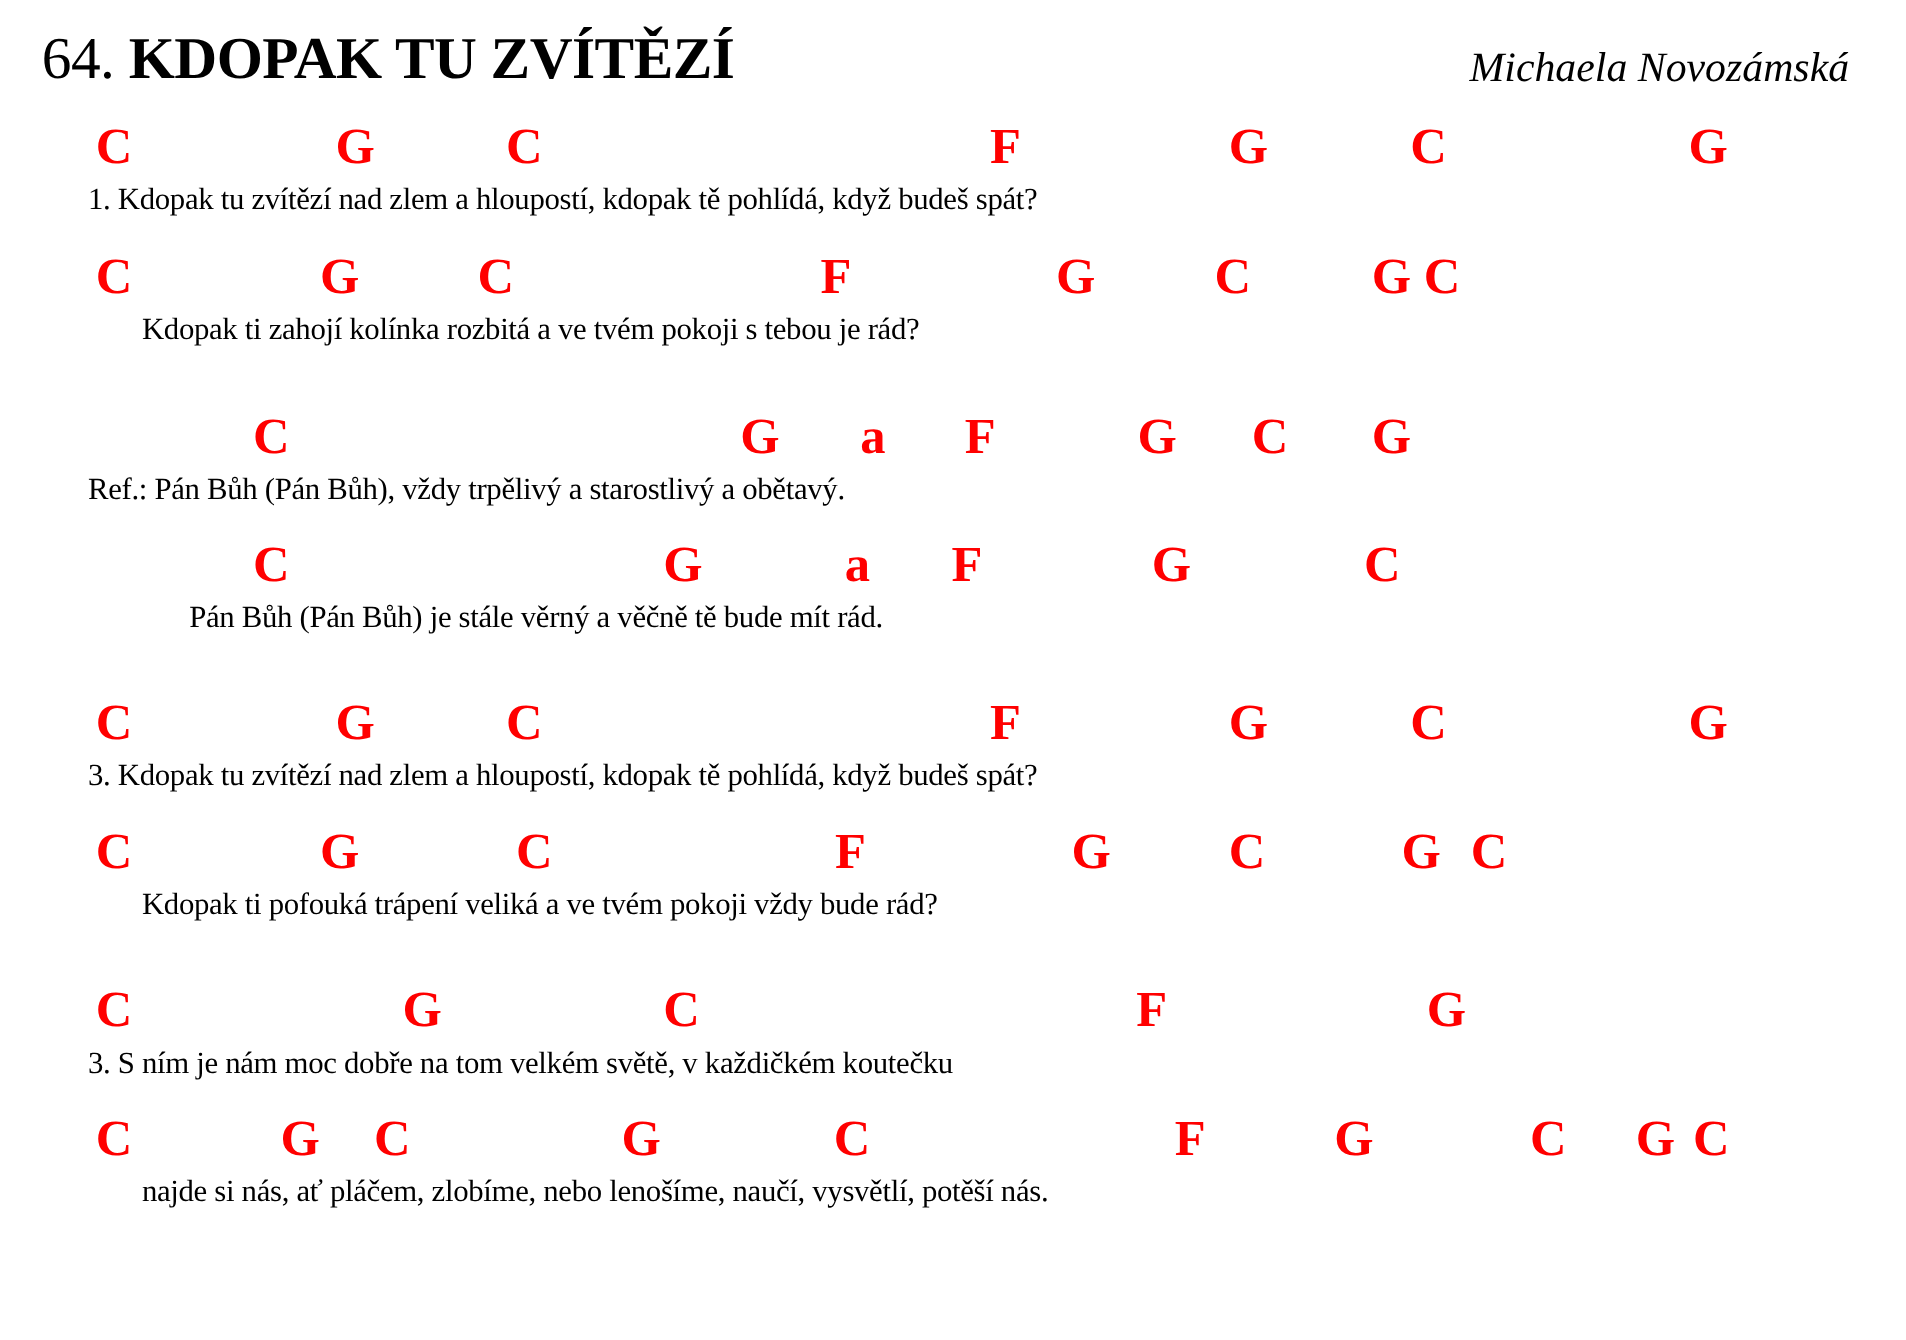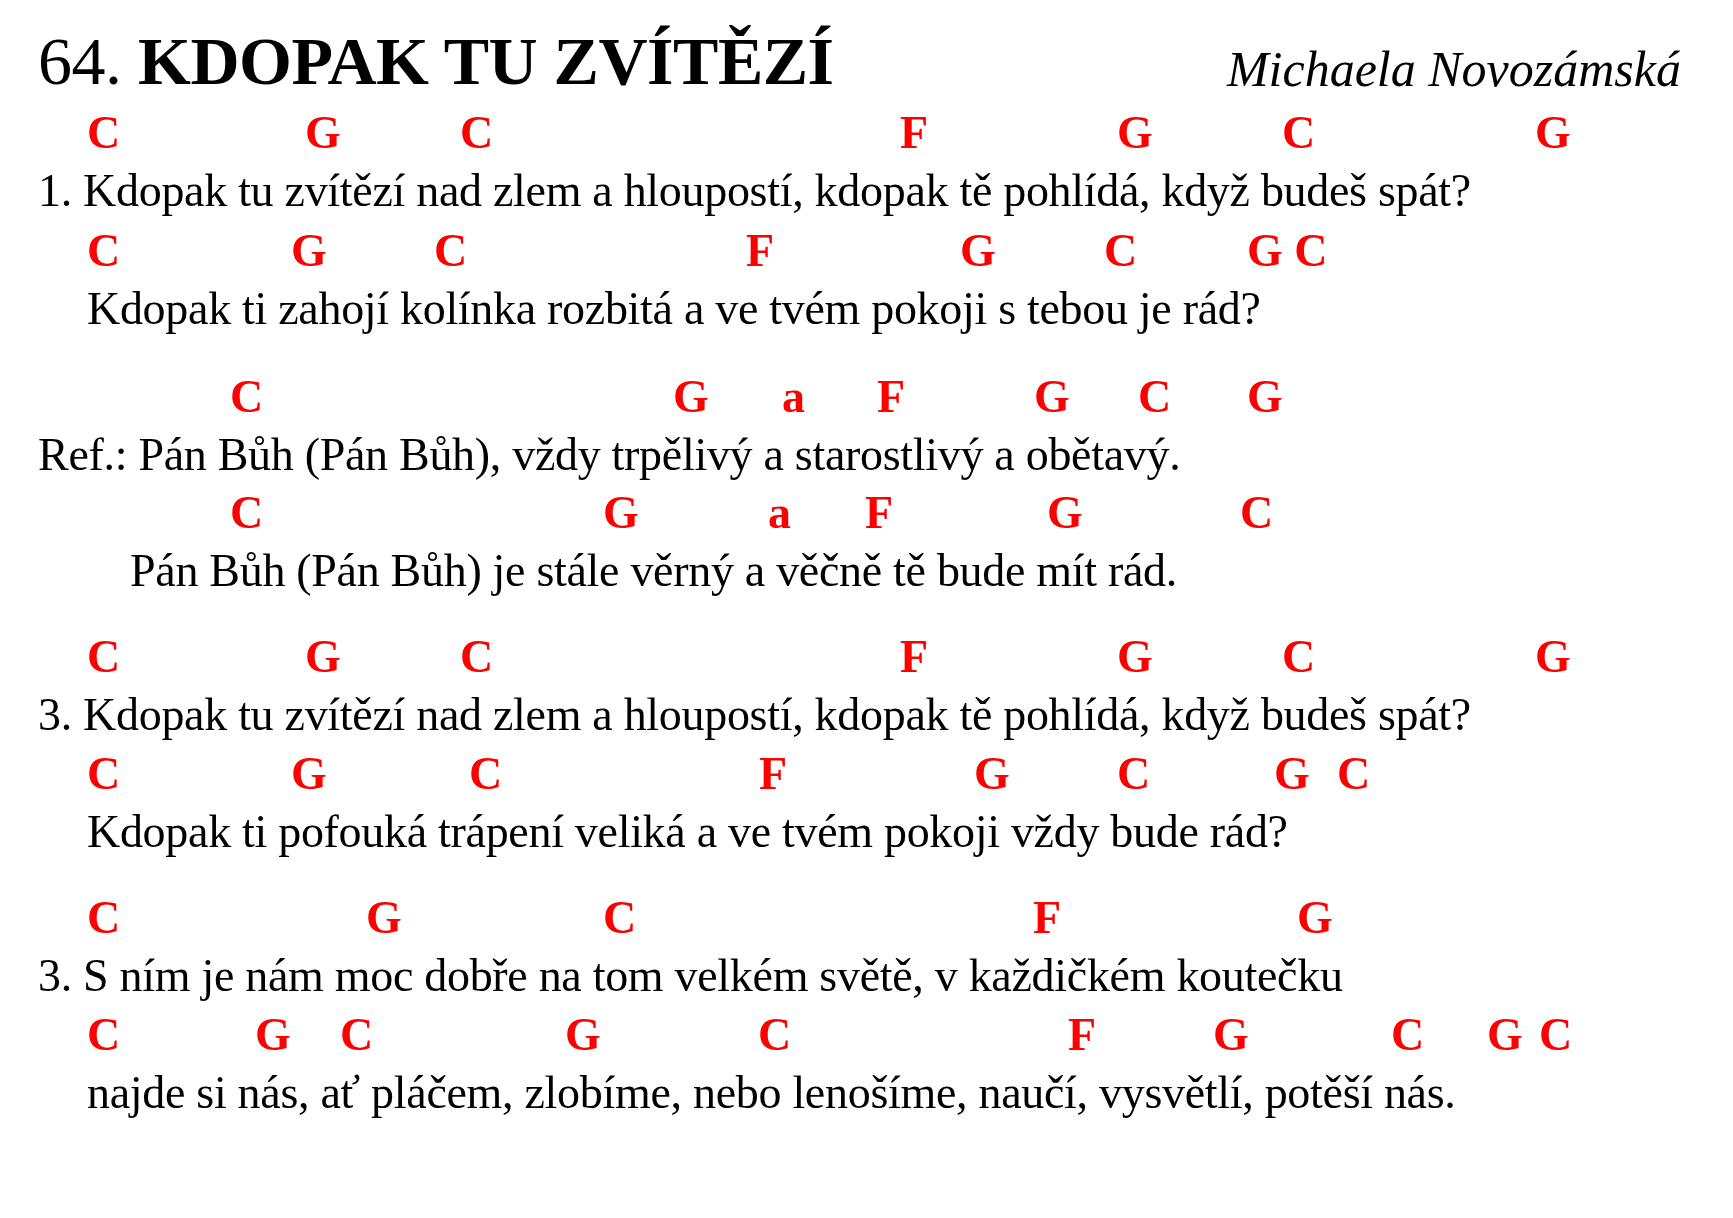--- a/index.html
+++ b/index.html
@@ -1,23 +1,23 @@
 <!DOCTYPE html>
 <html><head>
 <meta charset="utf-8">
 <style>
   html, body { margin:0; padding:0; background:#ffffff; }
   body { width:1733px; height:1218px; position:relative; overflow:hidden;
          font-family:"Liberation Serif", "DejaVu Serif", serif; color:#000; }
-  .title { position:absolute; left:38px; top:22px; font-size:68px; white-space:nowrap; letter-spacing:-0.5px; }
+  .title { position:absolute; left:38px; top:22px; font-size:54px; white-space:nowrap; letter-spacing:-0.5px; }
   .title .num { font-weight:normal; }
   .title .name { font-weight:bold; }
-  .author { position:absolute; right:52px; top:40px; font-size:50px; font-style:italic; white-space:nowrap; }
+  .author { position:absolute; right:52px; top:40px; font-size:38px; font-style:italic; white-space:nowrap; }
   .chord { position:absolute; font-weight:bold; font-size:46px; color:#ff0000; white-space:nowrap; line-height:1; }
-  .lyric { position:absolute; font-size:46px; white-space:nowrap; line-height:1; letter-spacing:-0.3px; }
+  .lyric { position:absolute; font-size:28px; white-space:nowrap; line-height:1; letter-spacing:-0.3px;margin-left:42px; }
 </style>
 </head>
 <body>
 
 <div class="title">
   <span class="num">64.</span>
   <span class="name">KDOPAK TU ZVÍTĚZÍ</span>
 </div>
 <div class="author">Michaela Novozámská</div>
 

